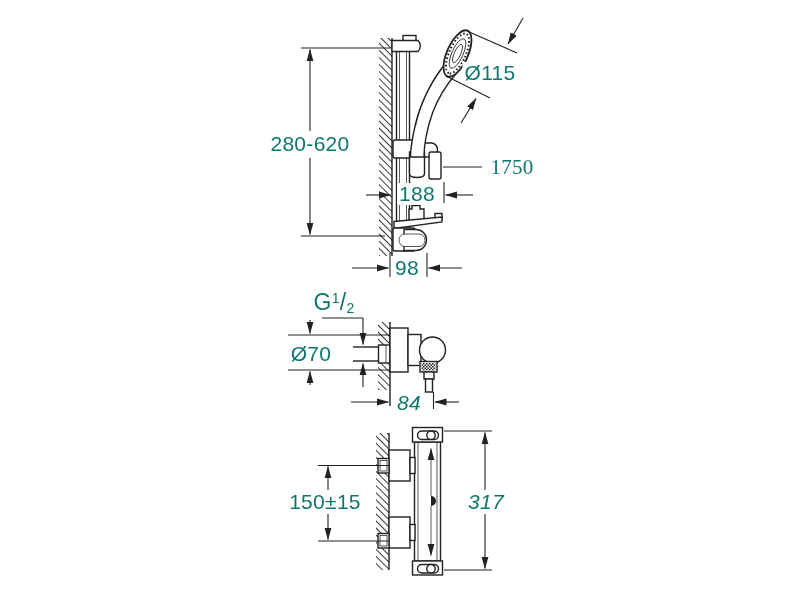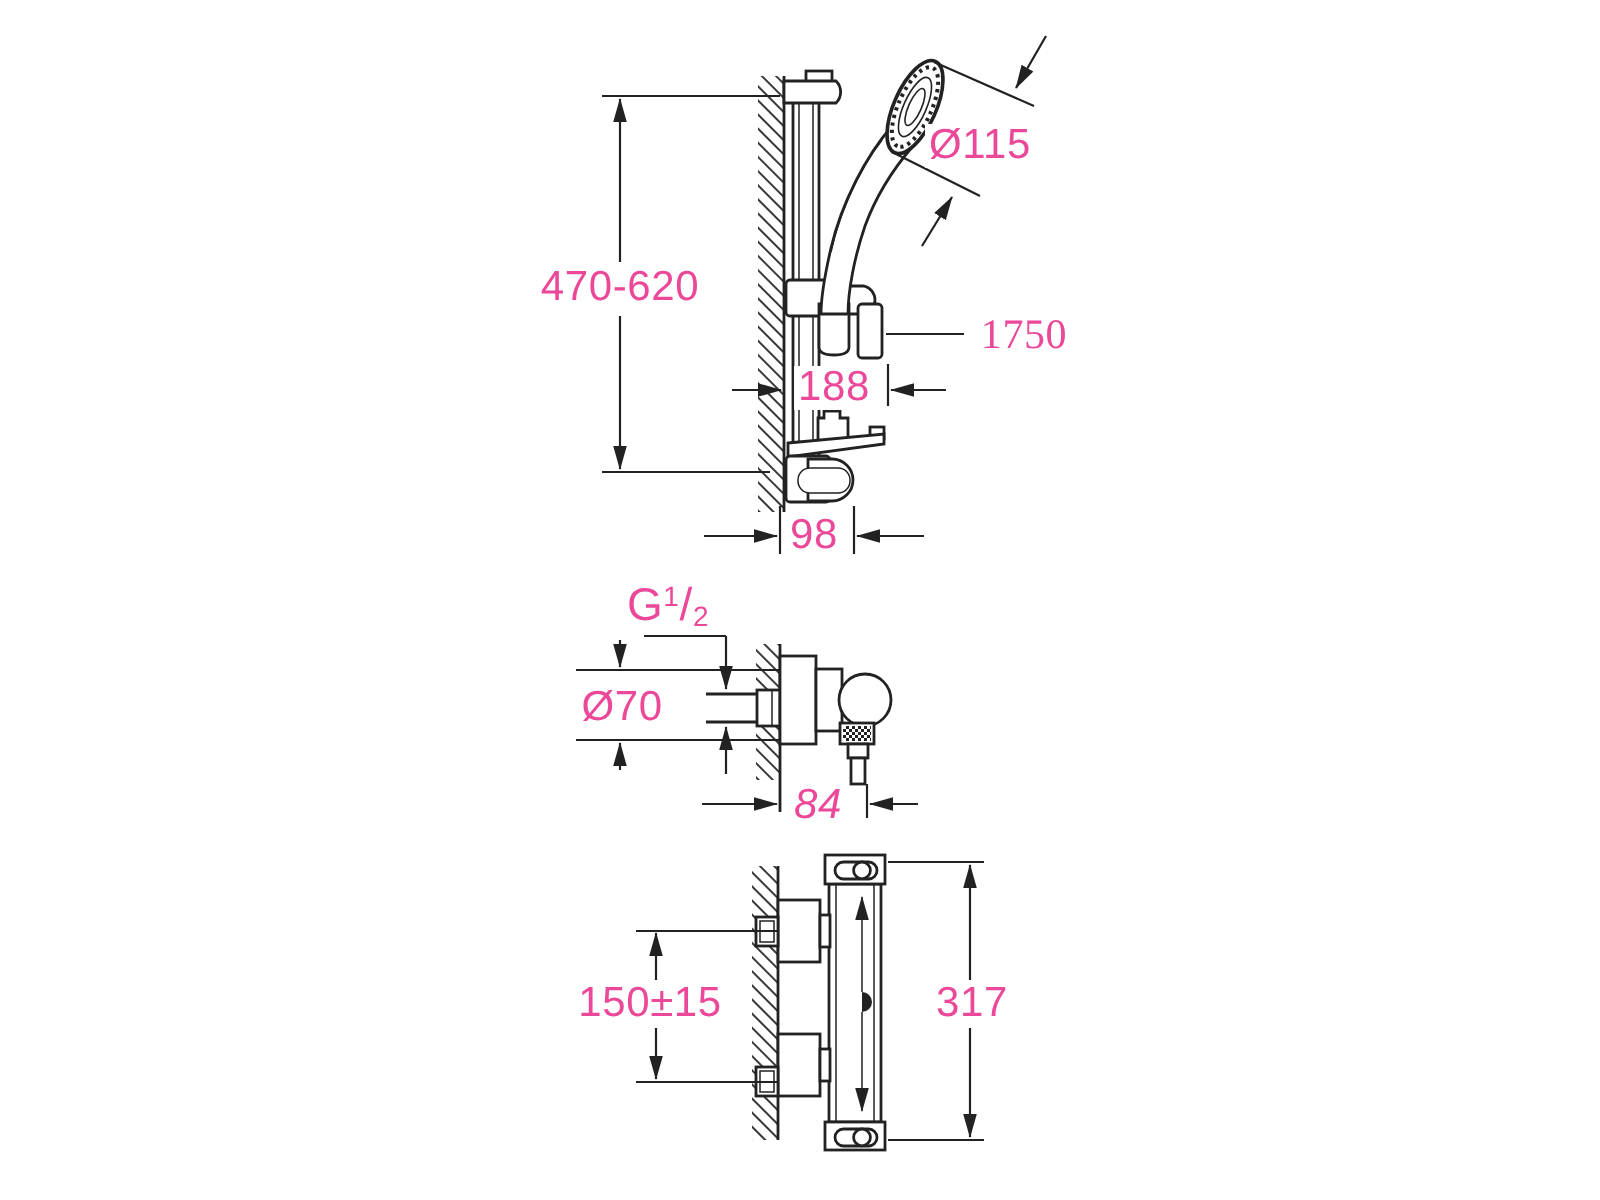--- a/index.html
+++ b/index.html
@@ -4,21 +4,21 @@
 <style>
   html,body{margin:0;padding:0;background:#fff;}
   .canvas{
     position:relative;width:800px;height:600px;background:#fff;overflow:hidden;
     font-family:"Liberation Sans",sans-serif;color:#222;
   }
   .canvas svg{position:absolute;left:0;top:0;}
   .dim-label{
     position:absolute;transform:translate(-50%,-50%);
     background:#fff;padding:0 2px;font-size:21px;line-height:1.05;
-    white-space:nowrap;color:#ec4899;z-index:2;letter-spacing:.3px;
+    white-space:nowrap;color:#0f766e;z-index:2;letter-spacing:.3px;
   }
   .dim-label .frac-num{font-size:14px;vertical-align:7px;}
   .dim-label .frac-den{font-size:14px;vertical-align:-3px;}
   .dim-label .gbig,.dim-label .slash{font-size:23px;}
   .ln{fill:none;stroke:#222;stroke-width:1.4;}
   .fw{fill:#fff;stroke:#222;stroke-width:1.4;}
   .thin{fill:none;stroke:#222;stroke-width:.75;}
   .dim{fill:none;stroke:#222;stroke-width:1.1;}
 </style>
 </head>
@@ -181,24 +181,24 @@
 
     <g>
       <line class="dim" x1="444" y1="431" x2="492" y2="431"></line>
       <line class="dim" x1="444" y1="570" x2="492" y2="570"></line>
       <line class="dim" x1="485" y1="490" x2="485" y2="432.5" marker-end="url(#arw)"></line>
       <line class="dim" x1="485" y1="514" x2="485" y2="568.5" marker-end="url(#arw)"></line>
     </g>
   </g>
 </svg>
 
-<div class="dim-label" style="left:310px;top:144px;">470-620</div>
+<div class="dim-label" style="left:310px;top:144px;">280-620</div>
 <div class="dim-label" style="left:490px;top:73px;">Ø115</div>
 <div class="dim-label" style="left:512px;top:167px;font-family:Liberation Serif, serif;">1750</div>
 <div class="dim-label" style="left:417px;top:194px;">188</div>
 <div class="dim-label" style="left:407px;top:268px;">98</div>
 <div class="dim-label" style="left:334px;top:303px;"><span class="gbig">G</span><span class="frac-num">1</span><span class="slash">/</span><span class="frac-den">2</span></div>
 <div class="dim-label" style="left:311px;top:354px;">Ø70</div>
 <div class="dim-label" style="left:409px;top:403px;font-style:italic;">84</div>
 <div class="dim-label" style="left:325px;top:502px;">150±15</div>
-<div class="dim-label" style="left:486px;top:502px;">317</div>
+<div class="dim-label" style="left:486px;top:502px;font-style:italic;">317</div>
 
 </div>
 
 </body></html>

